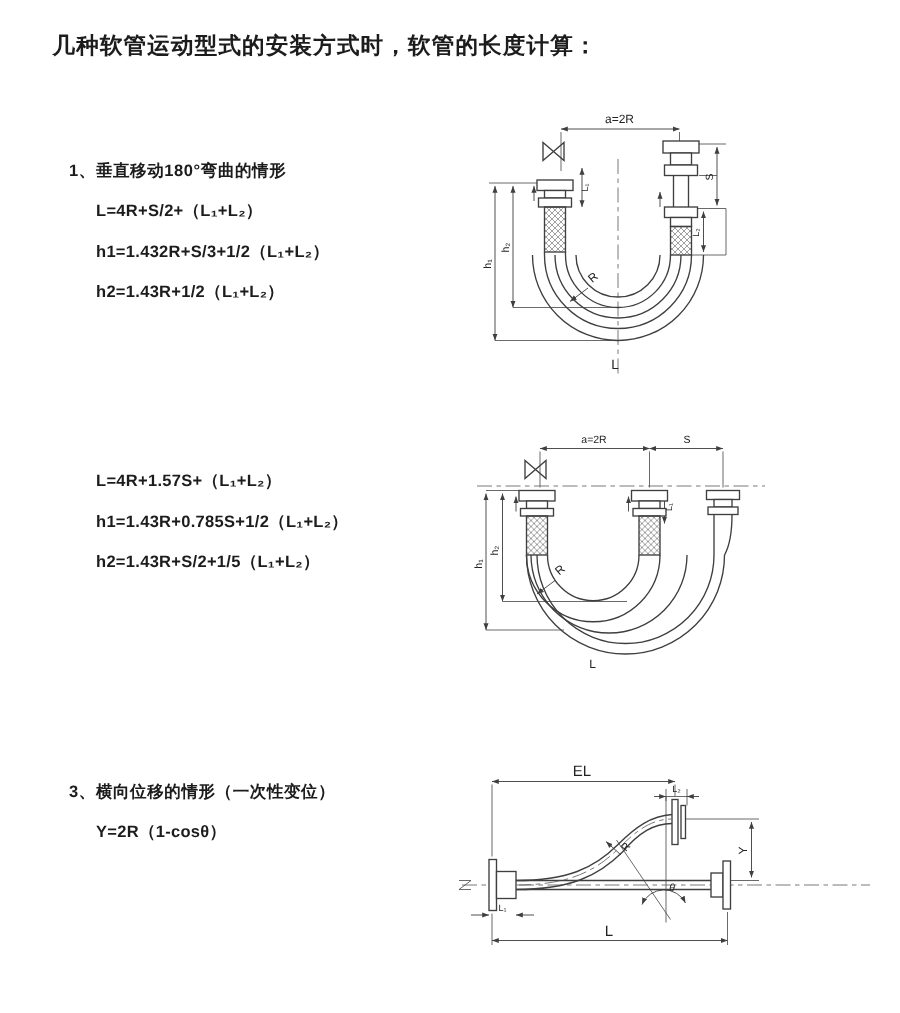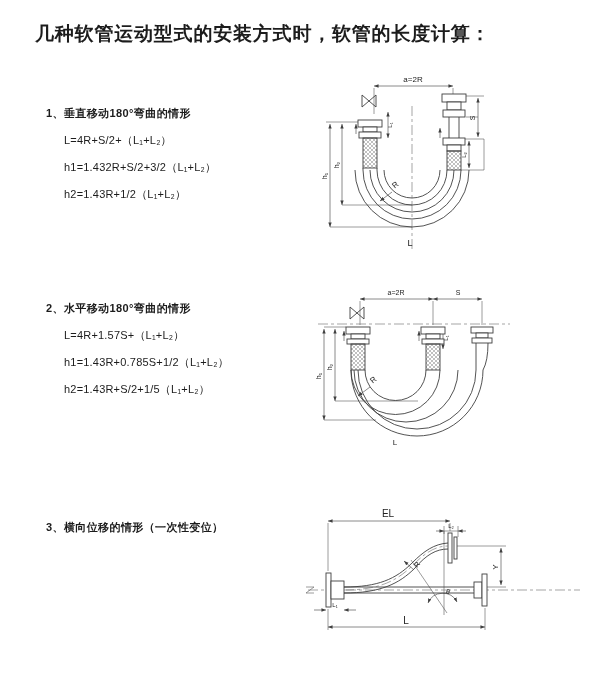--- a/index.html
+++ b/index.html
@@ -1,21 +1,21 @@
 <!DOCTYPE html>
 <html><head>
 <meta charset="utf-8">
 <style>
   html,body{margin:0;padding:0;}
   body{width:600px;height:675px;background:#ffffff;font-family:"Liberation Sans",sans-serif;color:#1c1c1c;position:relative;overflow:hidden;}
   .page{position:absolute;inset:0;background:#fff;}
-  .doc-title{position:absolute;left:35px;top:21px;font-size:19px;font-weight:700;letter-spacing:.8px;}
+  .doc-title{position:absolute;left:35px;top:21px;font-size:15px;font-weight:700;letter-spacing:.8px;}
   .sec{position:absolute;left:46px;font-size:11px;}
   .sec .heading{font-weight:700;letter-spacing:.4px;white-space:nowrap;}
-  .sec .f{margin-top:12px;margin-left:18px;font-weight:400;letter-spacing:.2px;white-space:nowrap;}
+  .sec .f{margin-top:12px;margin-left:18px;font-weight:700;letter-spacing:.2px;white-space:nowrap;}
   #sec1{top:106px;}
   #sec2{top:301px;}
   #sec3{top:520px;}
   .dia{position:absolute;}
   #dia1{left:312px;top:70px;}
   #dia2{left:310px;top:283px;}
   #dia3{left:298px;top:503px;}
   svg{display:block;}
   svg text{font-family:"Liberation Sans",sans-serif;fill:#222;}
   .ln{stroke:#3f3f3f;stroke-width:.9;fill:none;}
@@ -27,33 +27,33 @@
 </head>
 <body>
 
 <div class="page">
 
   <div class="doc-title">几种软管运动型式的安装方式时，软管的长度计算：</div>
 
   <div class="sec" id="sec1">
     <div class="heading">1、垂直移动180°弯曲的情形</div>
     <div class="f">L=4R+S/2+（L₁+L₂）</div>
-    <div class="f">h1=1.432R+S/2+3/2（L₁+L₂）</div>
+    <div class="f">h1=1.432R+S/3+1/2（L₁+L₂）</div>
     <div class="f">h2=1.43R+1/2（L₁+L₂）</div>
   </div>
 
   <div class="sec" id="sec2">
-    <div class="heading">2、水平移动180°弯曲的情形</div>
     <div class="f">L=4R+1.57S+（L₁+L₂）</div>
     <div class="f">h1=1.43R+0.785S+1/2（L₁+L₂）</div>
     <div class="f">h2=1.43R+S/2+1/5（L₁+L₂）</div>
   </div>
 
   <div class="sec" id="sec3">
     <div class="heading">3、横向位移的情形（一次性变位）</div>
+    <div class="f">Y=2R（1-cosθ）</div>
   </div>
 
   <div class="dia" id="dia1">
     <svg width="280" height="188" viewBox="0 0 280 188">
       <defs>
         <marker id="ar1" viewBox="0 0 8 8" refX="8" refY="4" markerWidth="7" markerHeight="7" orient="auto-start-reverse">
           <path d="M0,1 L8,4 L0,7 z" fill="#3f3f3f"></path>
         </marker>
         <pattern id="br1" patternUnits="userSpaceOnUse" width="4" height="4">
           <path d="M0,4 L4,0 M0,0 L4,4" stroke="#808080" stroke-width="0.5"></path>

